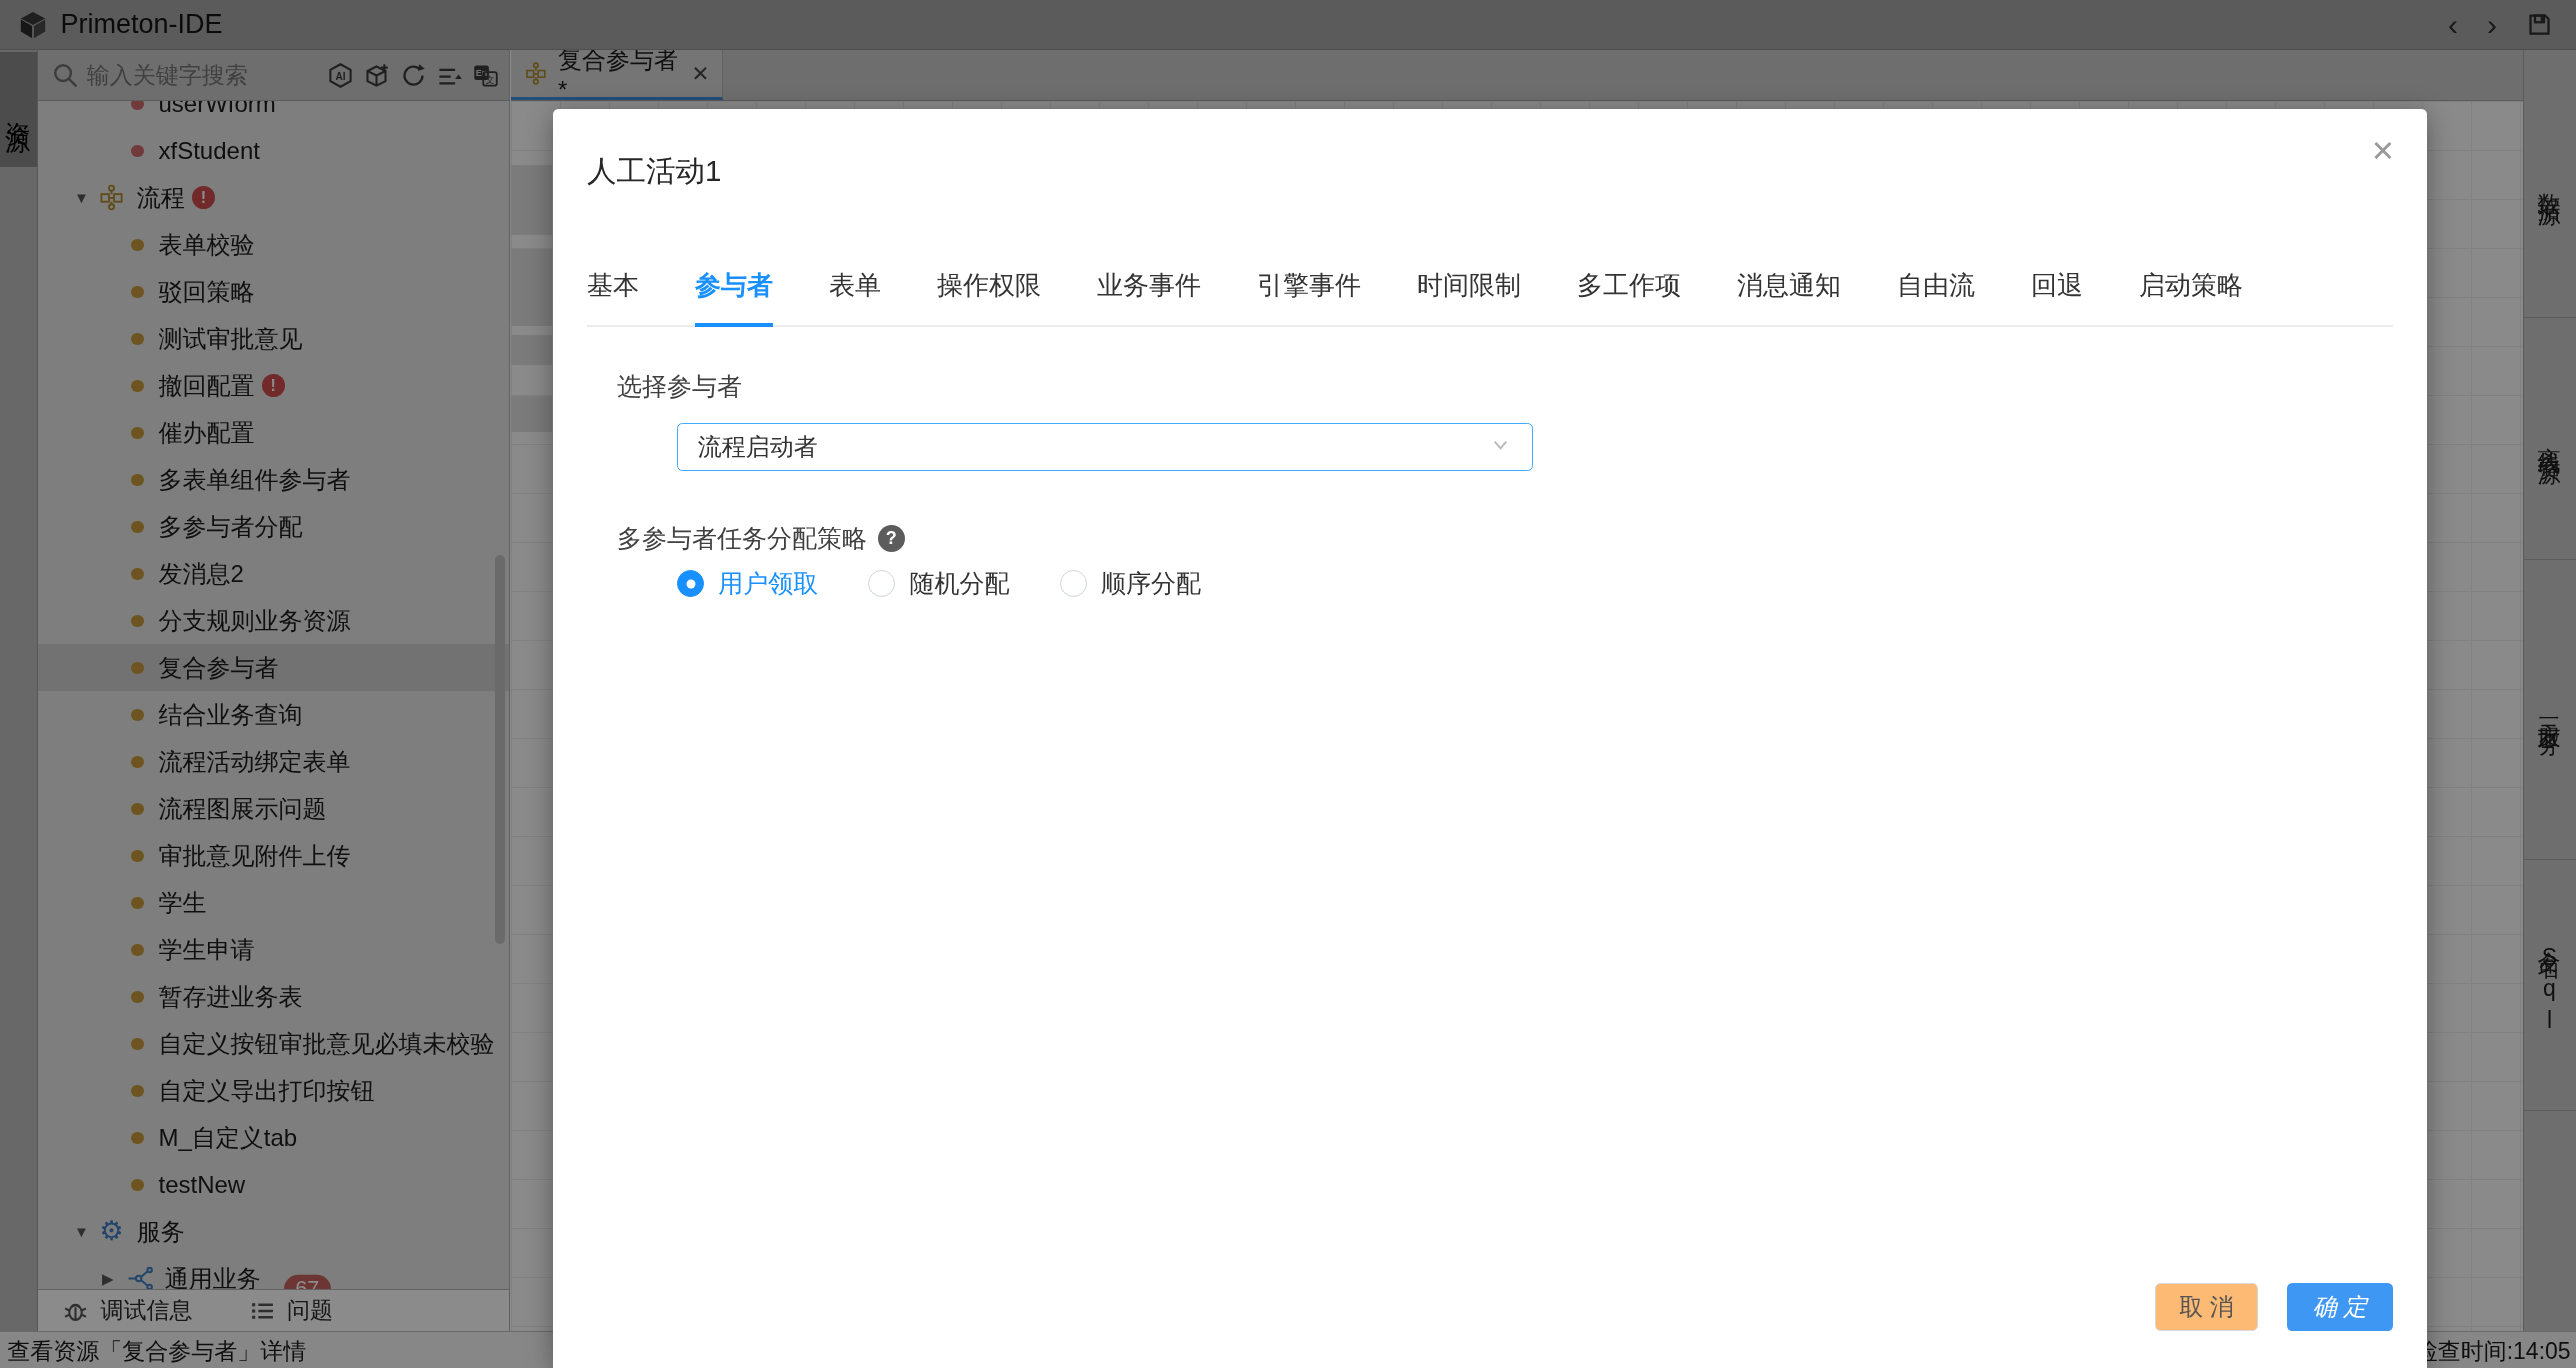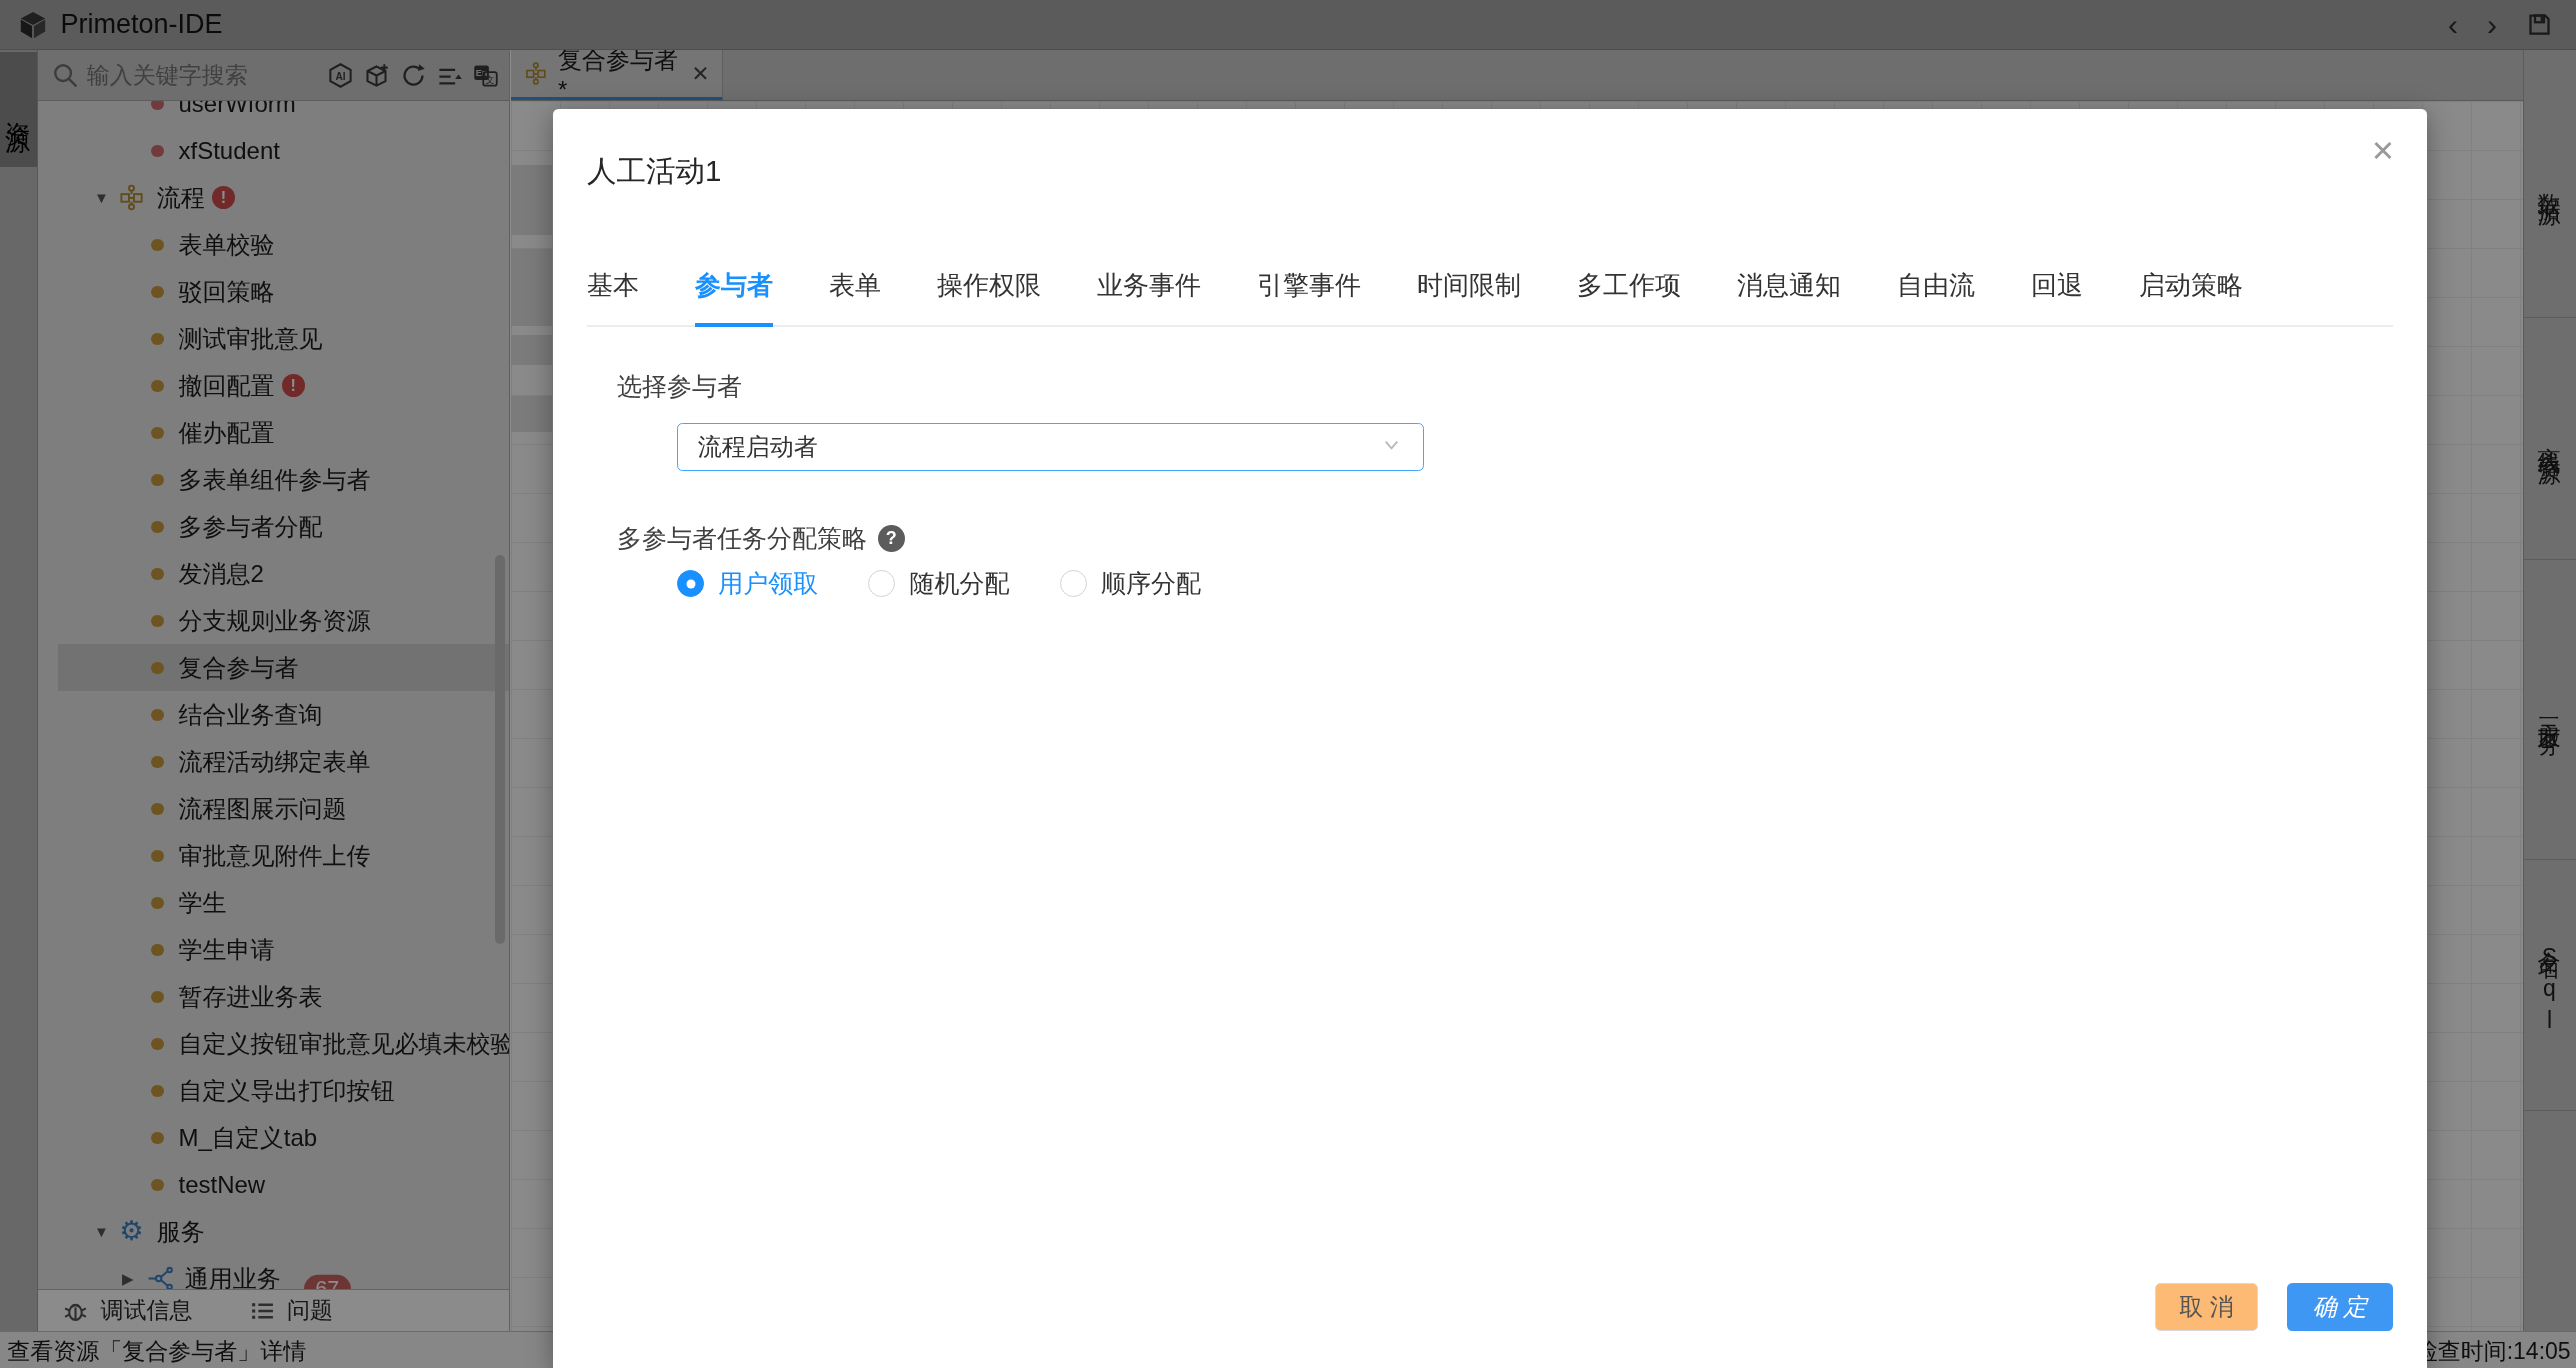--- a/index.html
+++ b/index.html
@@ -26,21 +26,21 @@
   .left-panel { position:absolute; top:50px; left:38px; width:472px; bottom:37px; background:#e5e5e5;
                 border-right:0.9px solid #b0b0b0; z-index:2; }
   .search-row { height:51px; background:#c9c9c9; border-bottom:0.9px solid #a8a8a8; display:flex;
                 align-items:center; padding:0 9px 0 12.5px; gap:7.2px; }
   .search-input { flex:1 1 auto; min-width:0; background:transparent; border:none; outline:none;
                   font-size:23px; color:#333; font-family:inherit; }
   .search-input::placeholder { color:#767676; }
   .tool-ico { flex:0 0 auto; width:29px; height:29px; display:flex; align-items:center; justify-content:center; }
 
   .tree { position:absolute; top:51px; left:0; right:0; bottom:42px; overflow:hidden; }
-  .tree-stack { margin-top:-20.6px;padding-left:20px; }
+  .tree-stack { margin-top:-20.6px; }
   .t-row { height:47px; display:flex; align-items:center; font-size:24px; color:#1c1c1c; white-space:nowrap; }
   .t-row.selected { background:#cfcfcf; }
   .lvl-root { padding-left:36px; }
   .lvl-leaf { padding-left:93px; }
   .lvl-sub  { padding-left:64px; }
   .caret { width:23px; font-size:15px; color:#555; flex:0 0 23px; }
   .bullet { width:12.5px; height:12.5px; border-radius:50%; margin-right:15px; flex:0 0 12.5px; }
   .bullet.red  { background:#cf6b6b; }
   .bullet.gold { background:#c99a3c; }
   .node-ico { width:29px; height:29px; margin-right:10.7px; display:flex; align-items:center; justify-content:center; }
@@ -92,21 +92,21 @@
   .m-tabs { position:absolute; top:159px; left:34px; right:34px; display:flex; gap:56px;
             padding-bottom:21.5px; border-bottom:2.7px solid #ececec; }
   .m-tab { position:relative; font-size:26px; color:#333; }
   .m-tab.active { color:#1890ff;font-weight:bold; }
   .m-tab.active::after { content:""; position:absolute; left:0; right:0; bottom:-24px; height:4.5px; background:#1890ff; }
   .f-label { position:absolute; left:64px; font-size:25px; color:#404040; display:flex; align-items:center; gap:10.7px; }
   .f-label.l1 { top:261px; }
   .f-label.l2 { top:413px; }
   .help-ico { width:27px; height:27px; border-radius:50%; background:#5c5c5c; color:#fff; font-size:18px;
               font-weight:bold; display:inline-flex; align-items:center; justify-content:center; }
-  .f-select { position:absolute; top:314px; left:124px; width:747px; height:48px; border:1.8px solid #40a9ff;
+  .f-select { position:absolute; top:314px; left:124px; width:856px; height:48px; border:1.8px solid #40a9ff;
               border-radius:5.4px; display:flex; align-items:center; padding:0 19.7px; font-size:24px; color:#333;
               background:#fff; }
   .f-select .chev { margin-left:auto; }
   .radios { position:absolute; top:458px; left:124px; display:flex; align-items:center; gap:50px; }
   .radio-item { display:flex; align-items:center; gap:14.3px; font-size:25px; color:#333; }
   .radio-dot { width:27px; height:27px; border-radius:50%; border:1.8px solid #ccd4dc; background:#fff; position:relative; }
   .radio-item.checked .radio-dot { border-color:#1890ff; background:#1890ff; }
   .radio-item.checked .radio-dot::after { content:""; position:absolute; left:50%; top:50%; width:9px; height:9px;
               border-radius:50%; background:#fff; transform:translate(-50%,-50%); }
   .radio-item.checked .radio-label { color:#1890ff; }

